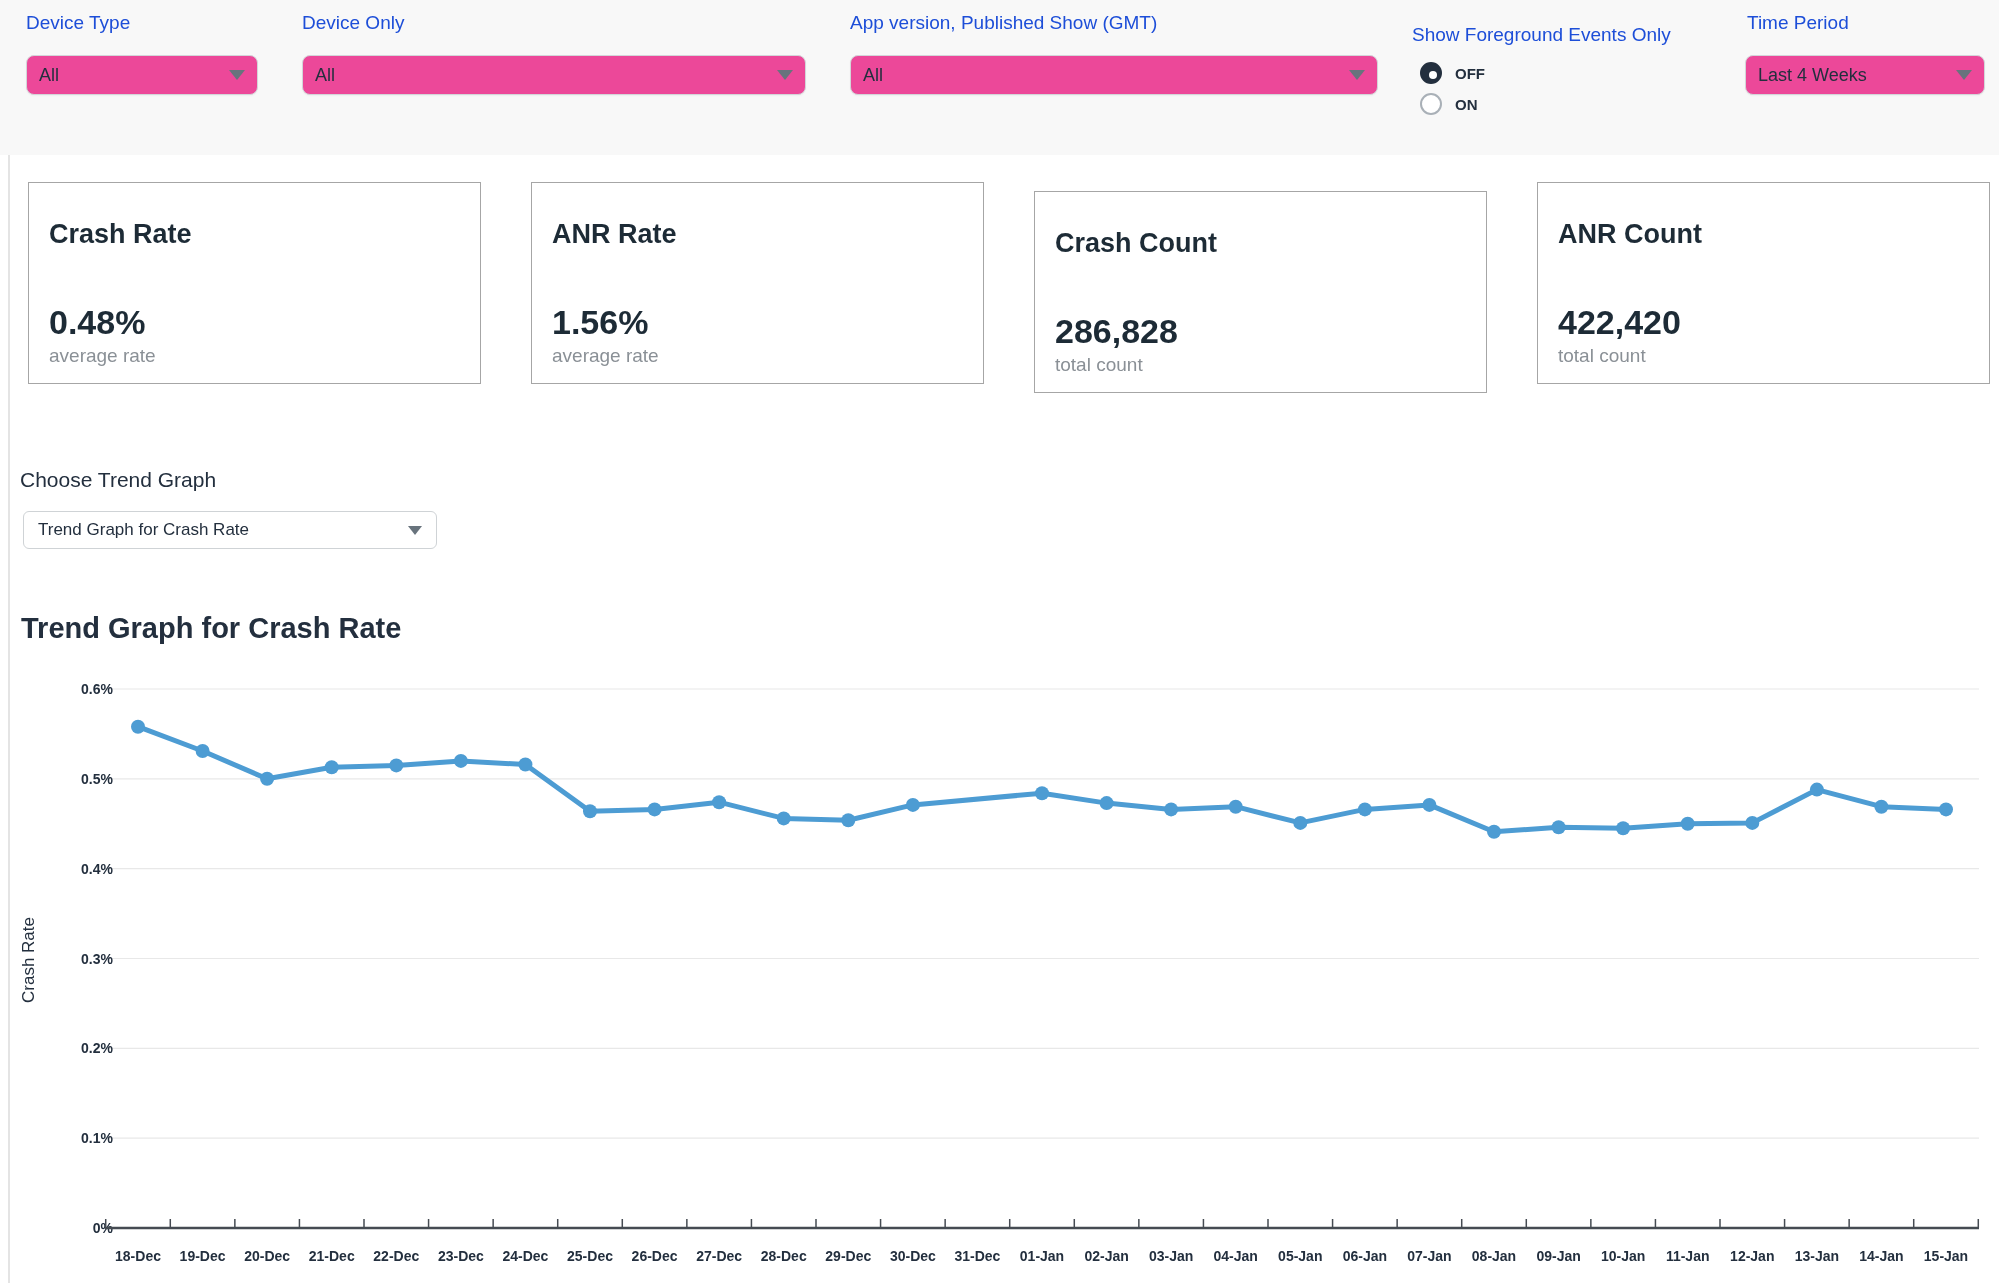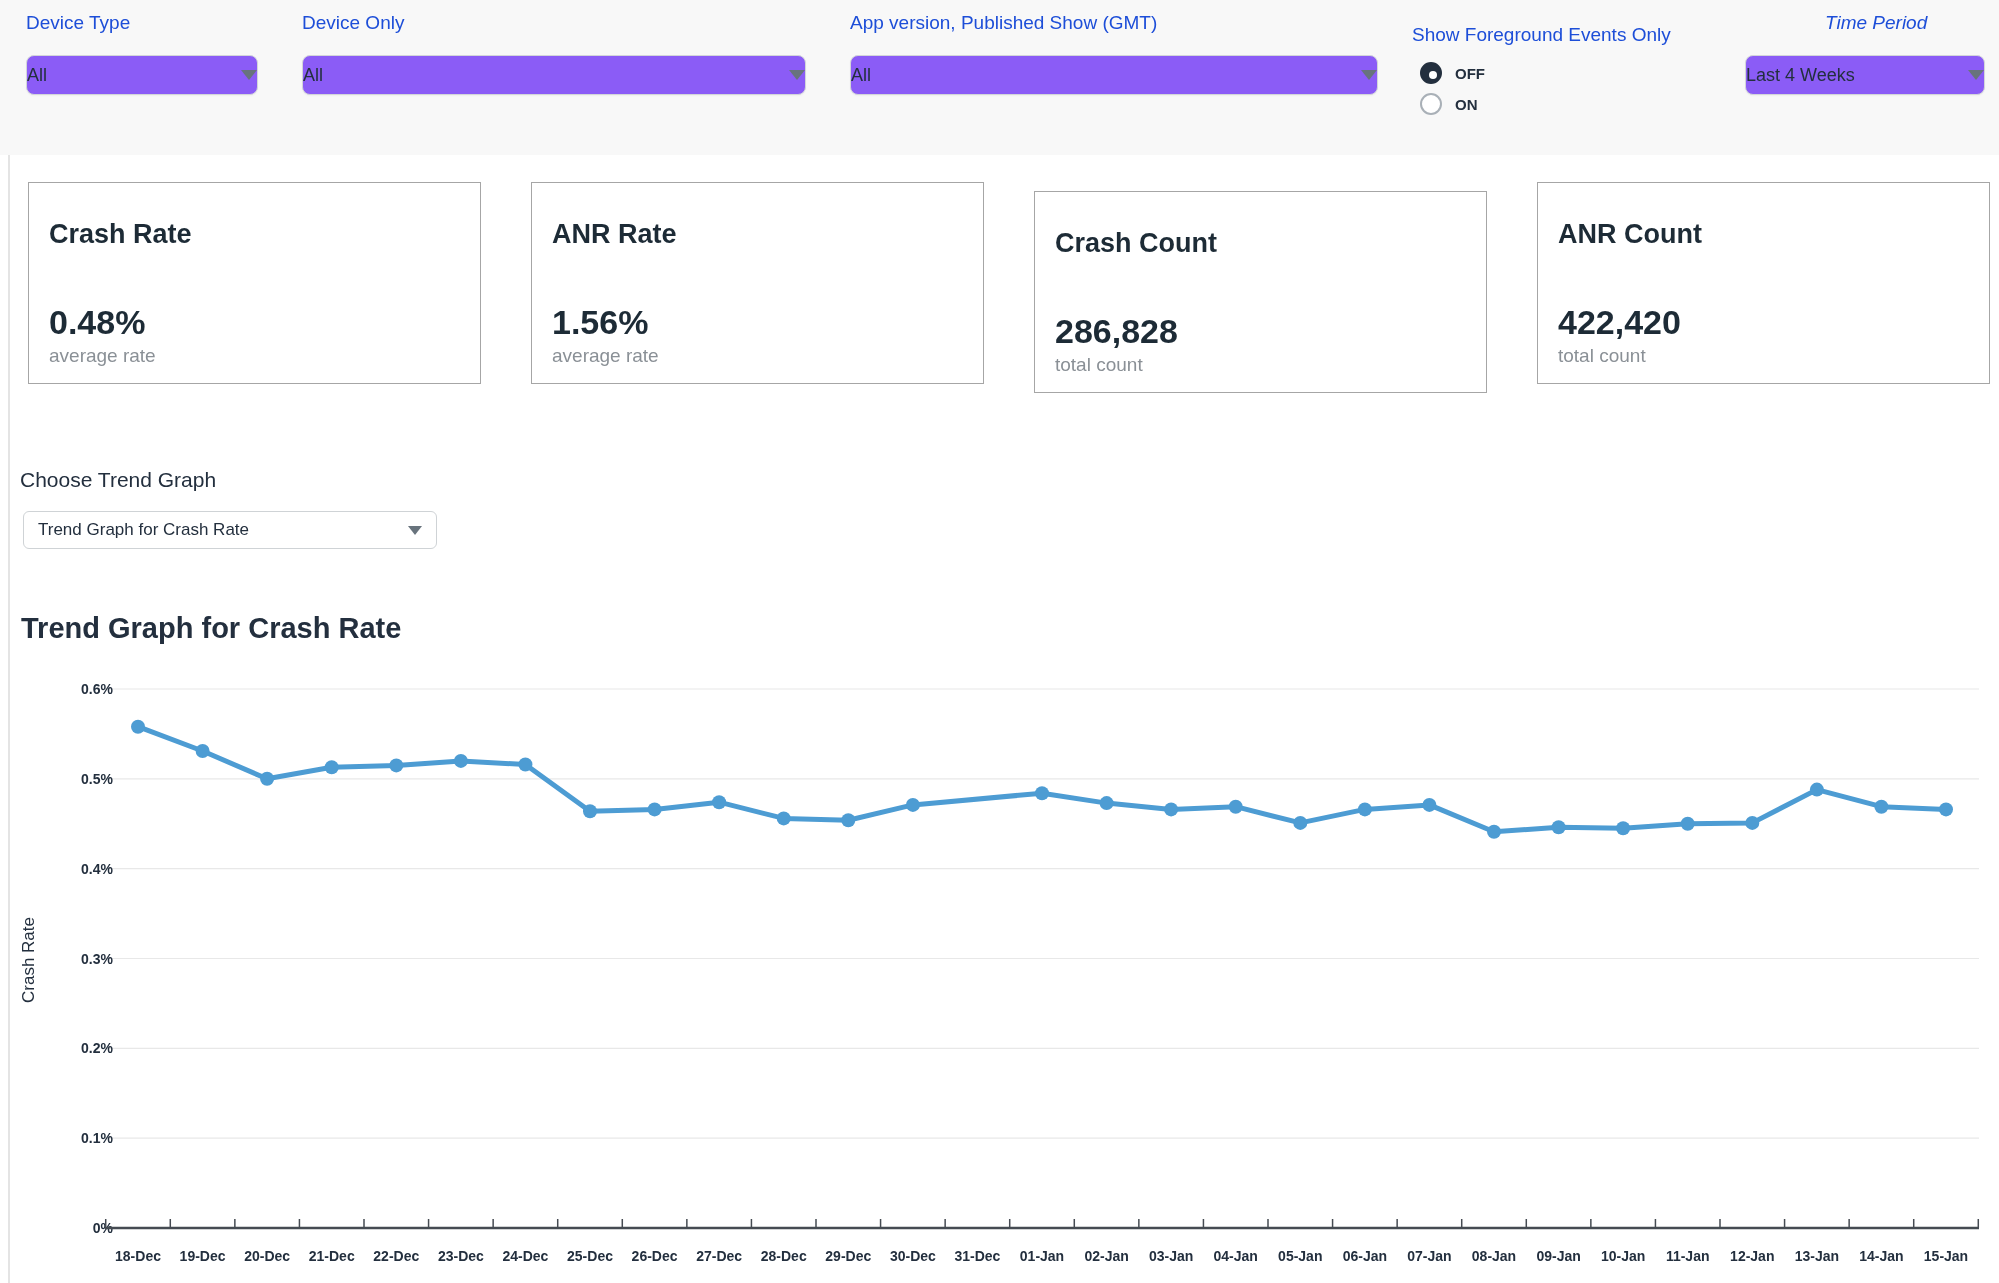--- a/index.html
+++ b/index.html
@@ -8,22 +8,22 @@
 
   .abs { position:absolute; }
 
   
   .edge-line { left:8px; top:0; width:2px; height:1283px; background:#e4e4e4; }
   .artifact-dot { left:19px; top:72px; width:4px; height:4px; border-radius:50%; background:#4b5563; }
 
   
   .filter-bar { left:0; top:0; width:1999px; height:155px; background:#f8f8f8; }
   .flt-label { position:absolute; top:12px; font-size:19px; font-weight:500; color:#1d4ed8; white-space:nowrap; }
-  .dropdown { position:absolute; top:55px; height:40px; background:#8b5cf6; border:1px solid #d3d6d9;
-    border-radius:8px; display:flex; align-items:center; padding:0 0; box-shadow:0 1px 2px rgba(0,0,0,0.04); cursor:pointer; }
+  .dropdown { position:absolute; top:55px; height:40px; background:#ec4899; border:1px solid #d3d6d9;
+    border-radius:8px; display:flex; align-items:center; padding:0 12px; box-shadow:0 1px 2px rgba(0,0,0,0.04); cursor:pointer; }
   .dropdown .dd-text { font-size:18px; font-weight:500; color:#232f3e; flex:1; white-space:nowrap; overflow:hidden; }
   .caret { width:0; height:0; border-left:8px solid transparent; border-right:8px solid transparent;
     border-top:10px solid #68737d; margin-left:12px; flex:none; }
 
   
   .radio-row { position:absolute; display:flex; align-items:center; gap:13px; cursor:pointer; }
   .radio-circle { width:22px; height:22px; border-radius:50%; border:2px solid #a9b0b7; background:#fff; flex:none; position:relative; }
   .radio-row.selected .radio-circle { background:#232f3e; border-color:#232f3e; }
   .radio-row.selected .radio-circle::after { content:''; position:absolute; left:7px; top:7px; width:8px; height:8px;
     border-radius:50%; background:#ffffff; }
@@ -75,21 +75,21 @@
   <div class="flt-label" style="left:1412px;margin-top:12px;">Show Foreground Events Only</div>
   <div class="radio-row selected" style="left:1420px; top:62px;">
     <span class="radio-circle"></span>
     <span class="radio-label">OFF</span>
   </div>
   <div class="radio-row" style="left:1420px; top:93px;">
     <span class="radio-circle"></span>
     <span class="radio-label">ON</span>
   </div>
 
-  <div class="flt-label" style="left:1825px;font-style:italic;">Time Period</div>
+  <div class="flt-label" style="left:1747px;">Time Period</div>
   <div class="dropdown" style="left:1745px; width:240px;gap:48px;">
     <span class="dd-text">Last 4 Weeks</span>
     <span class="caret"></span>
   </div>
 </div>
 
 <div class="card" style="left:28px;">
   <div class="card-title">Crash Rate</div>
   <div class="card-value">0.48%</div>
   <div class="card-sub">average rate</div>

